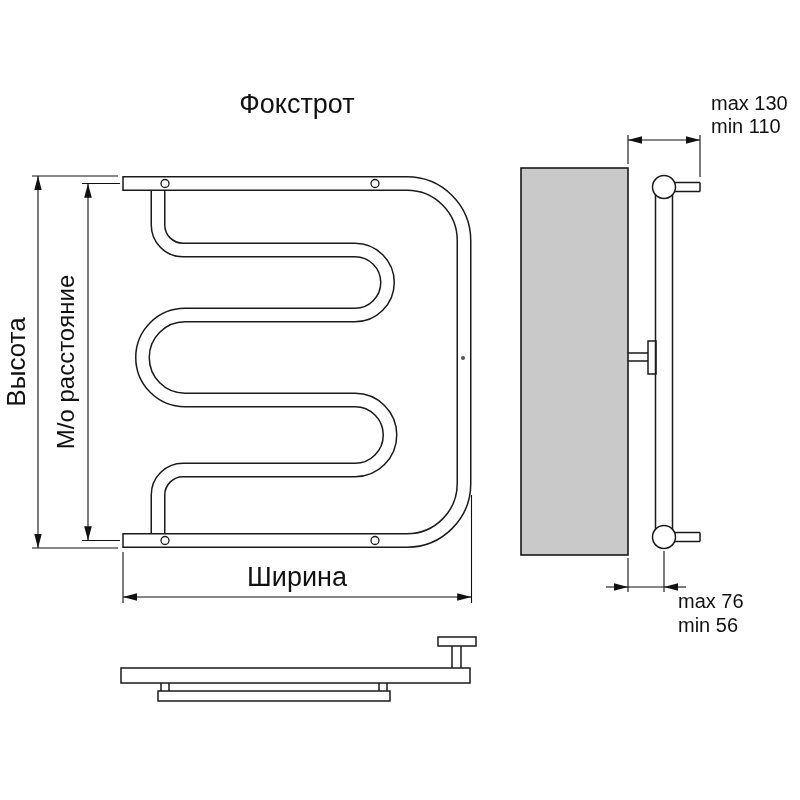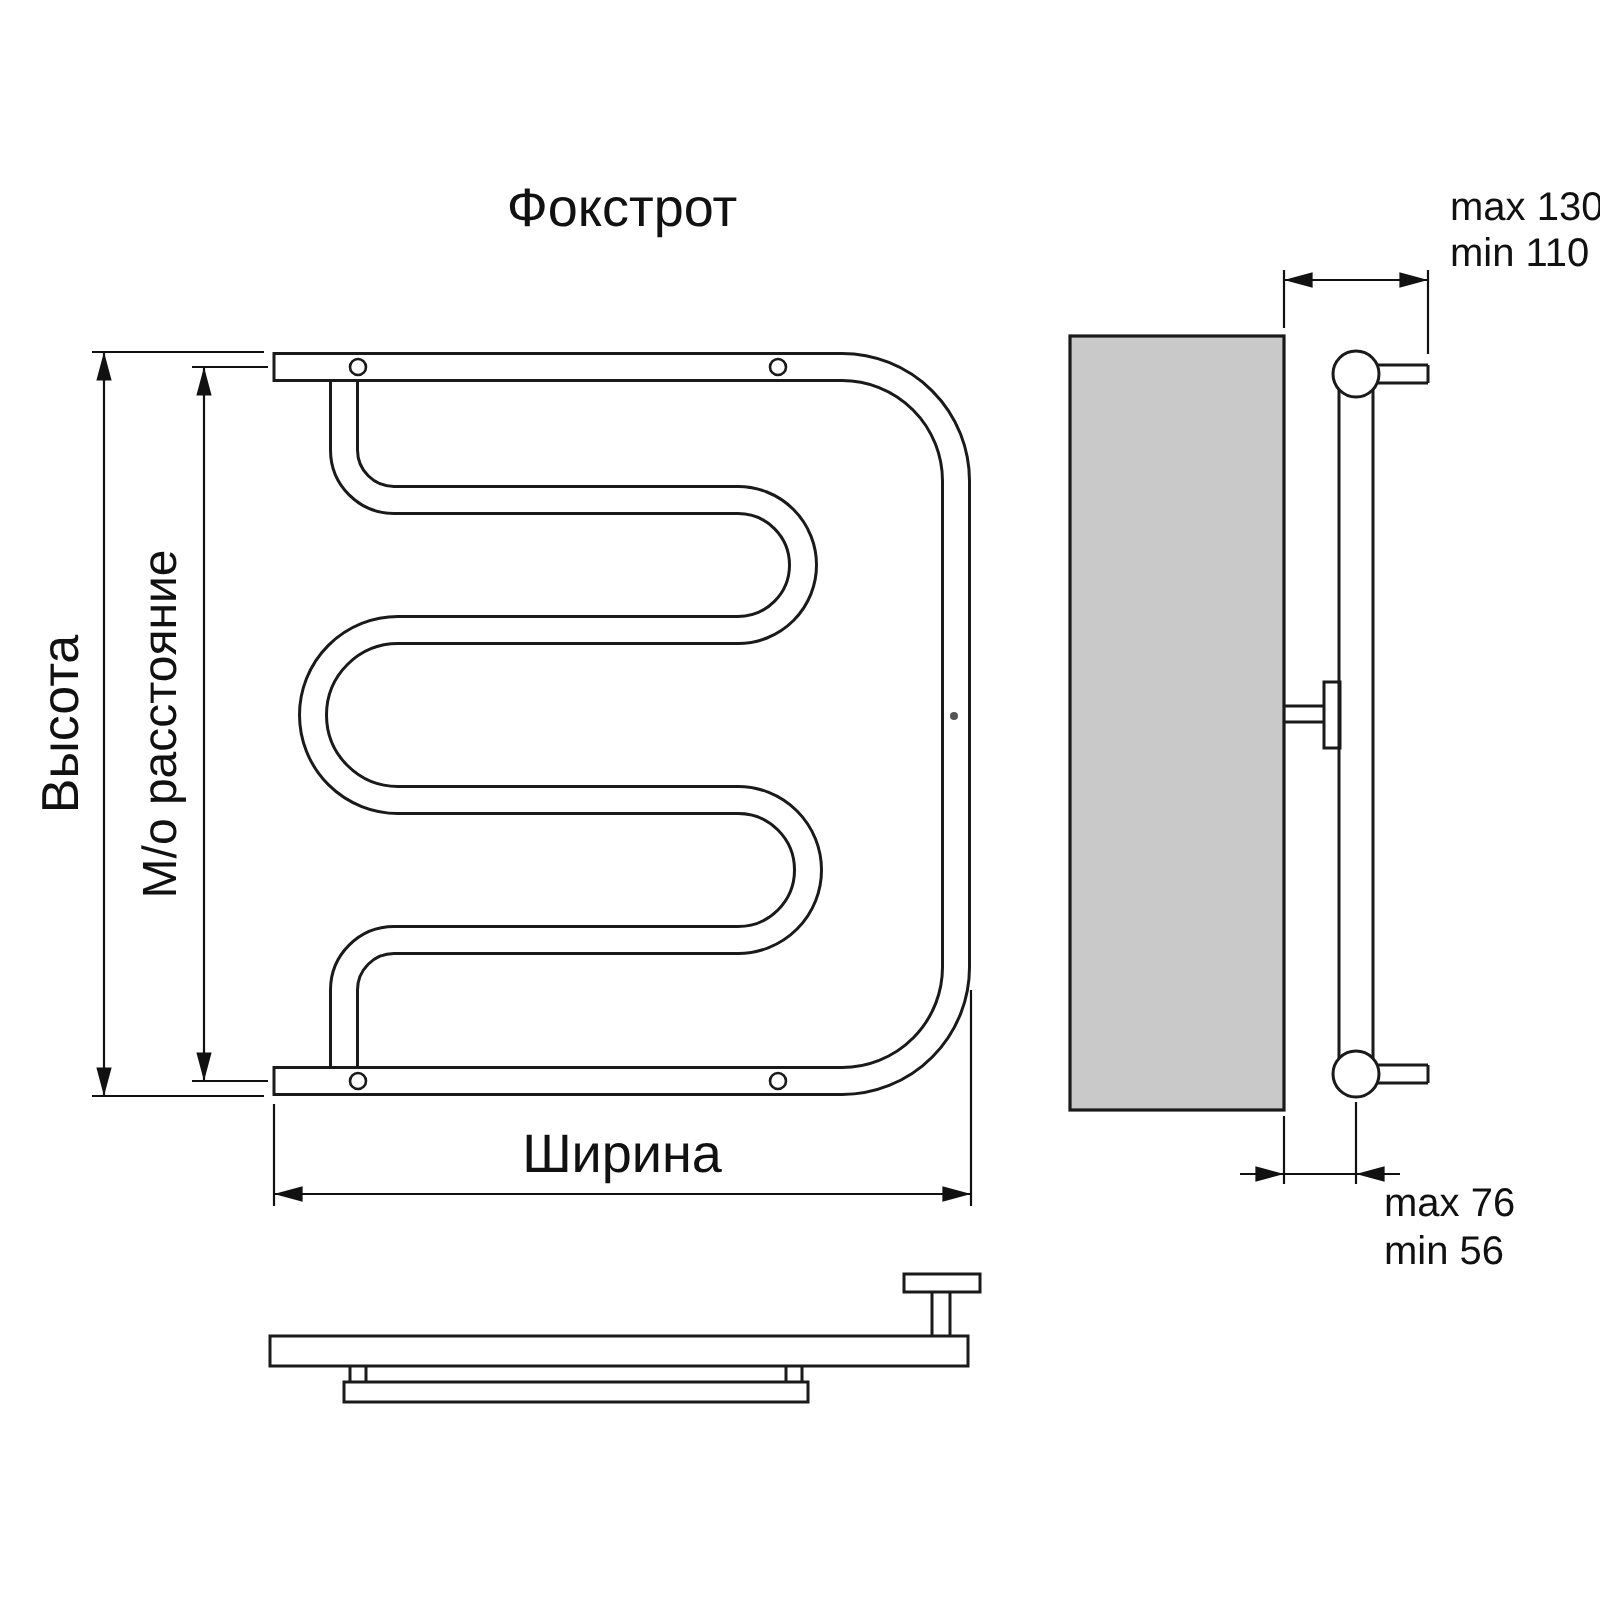--- a/index.html
+++ b/index.html
@@ -1,16 +1,16 @@
 <!DOCTYPE html>
 <html><head>
 <meta charset="utf-8">
 <style>
   html,body{margin:0;padding:0;background:#ffffff;}
-  .page{width:729px;height:800px;position:relative;background:#ffffff;padding-left:14px;}
+  .page{width:729px;height:800px;position:relative;background:#ffffff;}
   svg{display:block;}
   text{font-family:"Liberation Sans","DejaVu Sans",sans-serif;fill:#111111;}
   .ln{fill:none;stroke:#1a1a1a;}
   .tube-black{stroke:#1a1a1a;stroke-width:15;fill:none;}
   .tube-white{stroke:#ffffff;stroke-width:12;fill:none;}
   .thin{stroke-width:1.5;}
   .dim{fill:none;stroke:#111111;stroke-width:1.1;}
   .ext{fill:none;stroke:#111111;stroke-width:1.1;}
   .t-title{font-size:27px;}
   .t-dimlabel{font-size:26px;}

